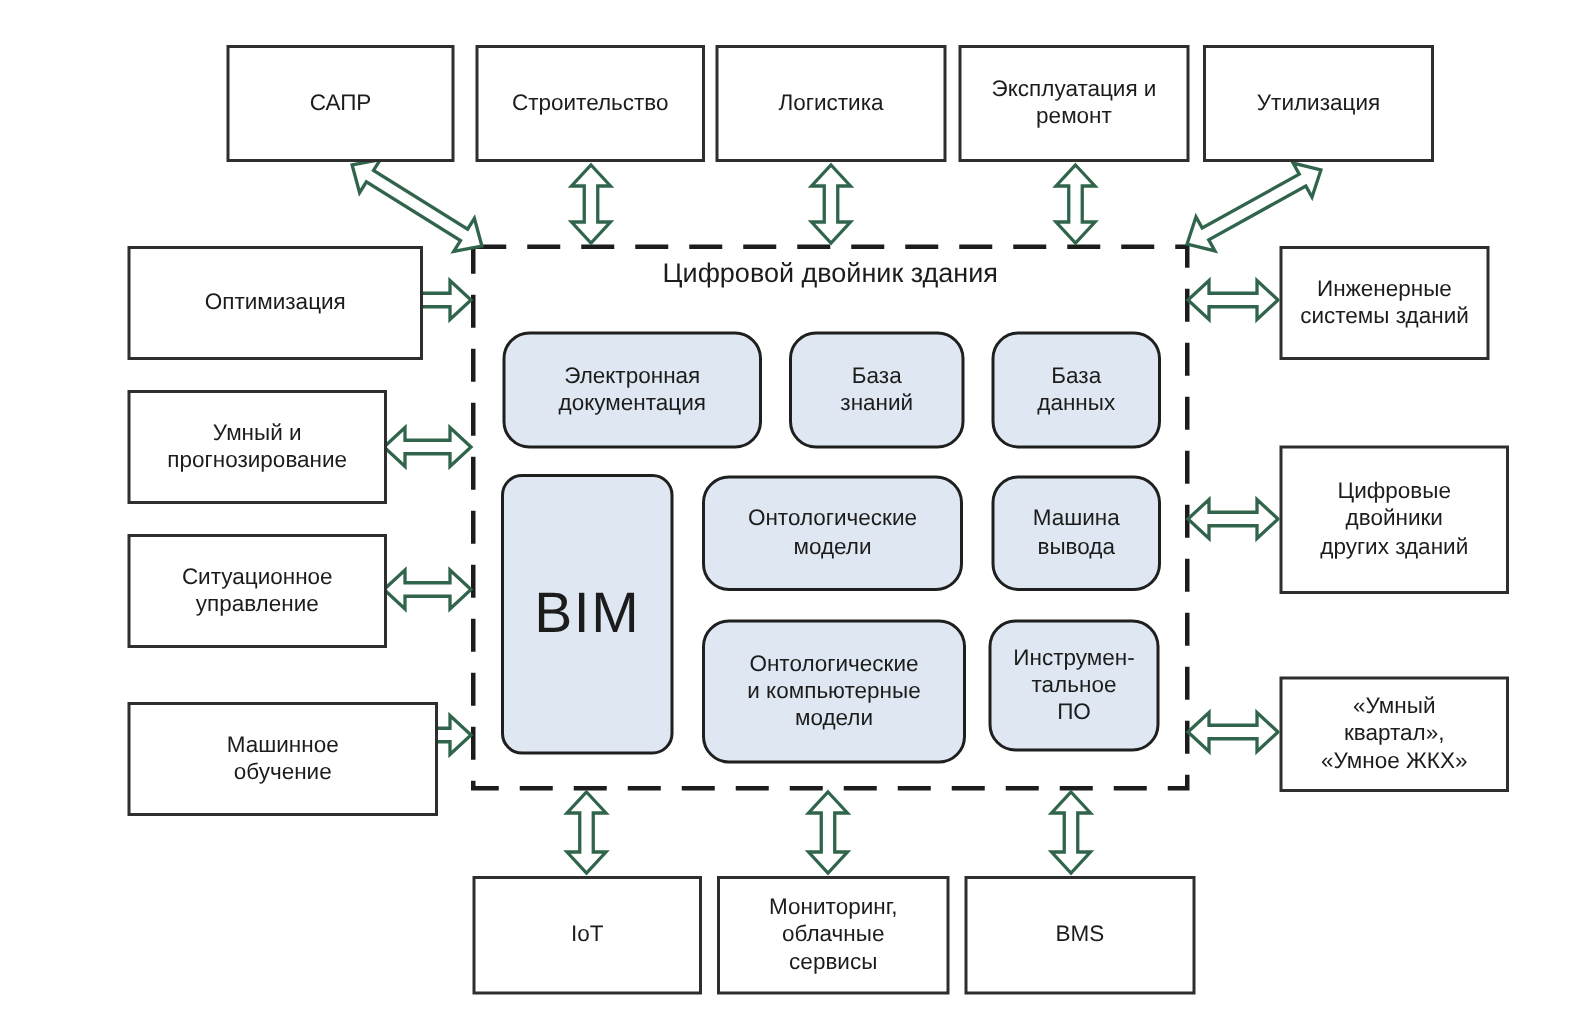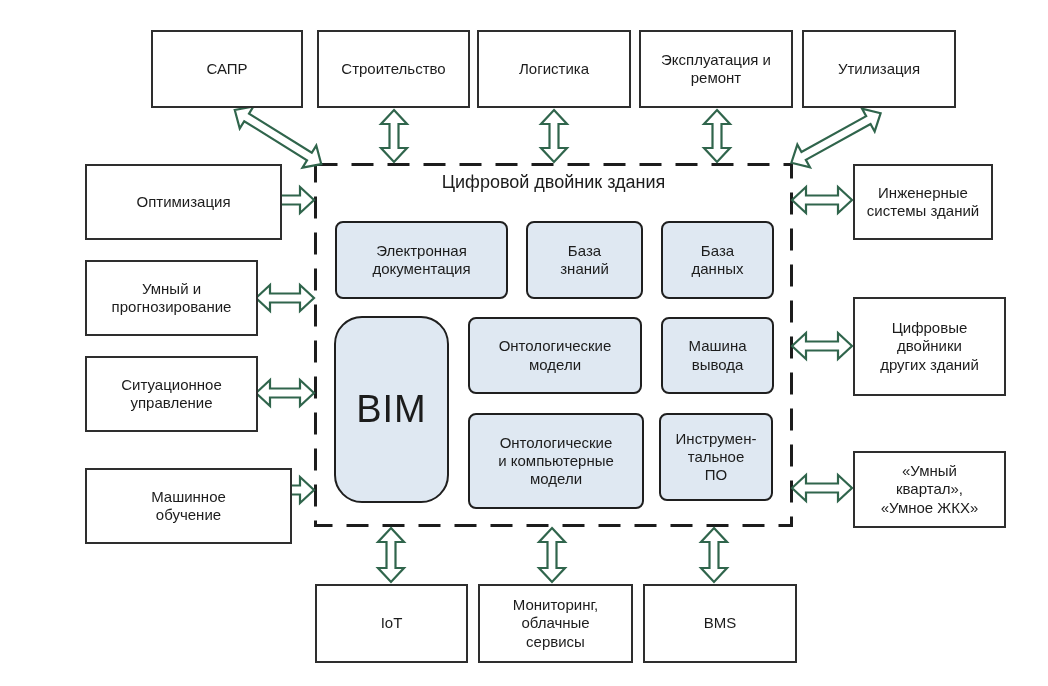--- a/index.html
+++ b/index.html
@@ -35,26 +35,26 @@
     line-height: 1.22;
     box-sizing: border-box;
   }
   .box {
     background: #ffffff;
     border: 2px solid #2e2e2e;
   }
   .rbox {
     background: #dfe8f2;
     border: 2px solid #1f1f1f;
-    border-radius: 8px;
+    border-radius: 18px;
   }
   .bim {
     font-size: 38px;
     letter-spacing: 1px;
-    border-radius: 28px;
+    border-radius: 14px;
   }
   .dt-title {
     font-size: 18px;
     color: #1c1c1c;
     text-align: right;
   }
 </style>
 </head>
 <body>
 

